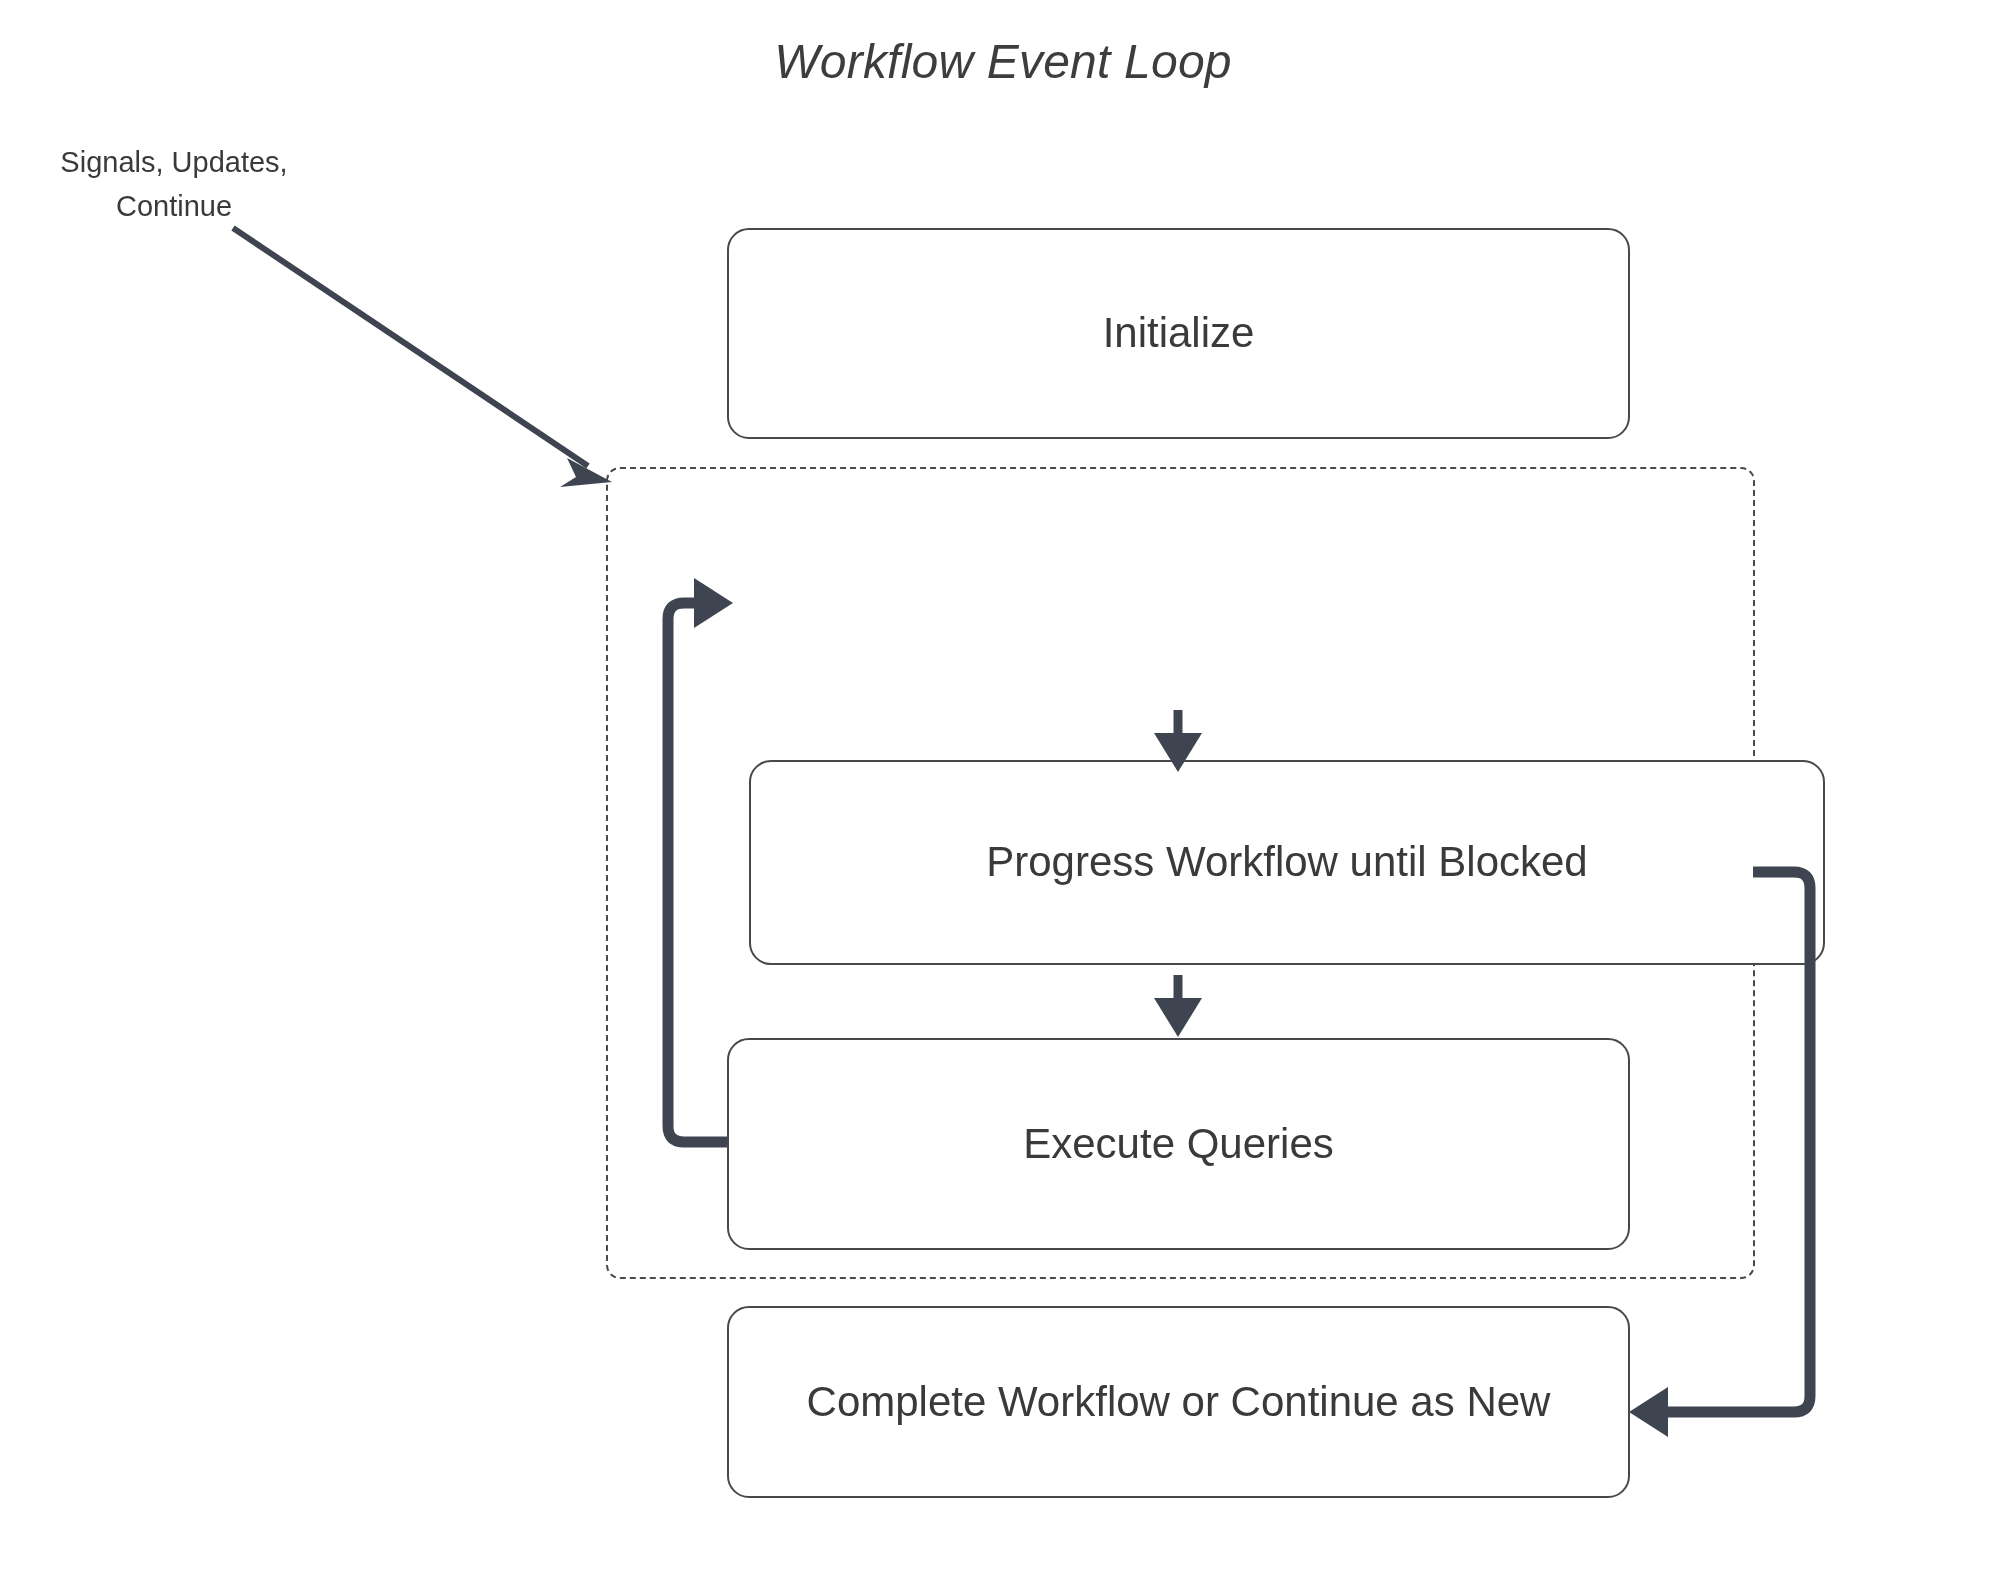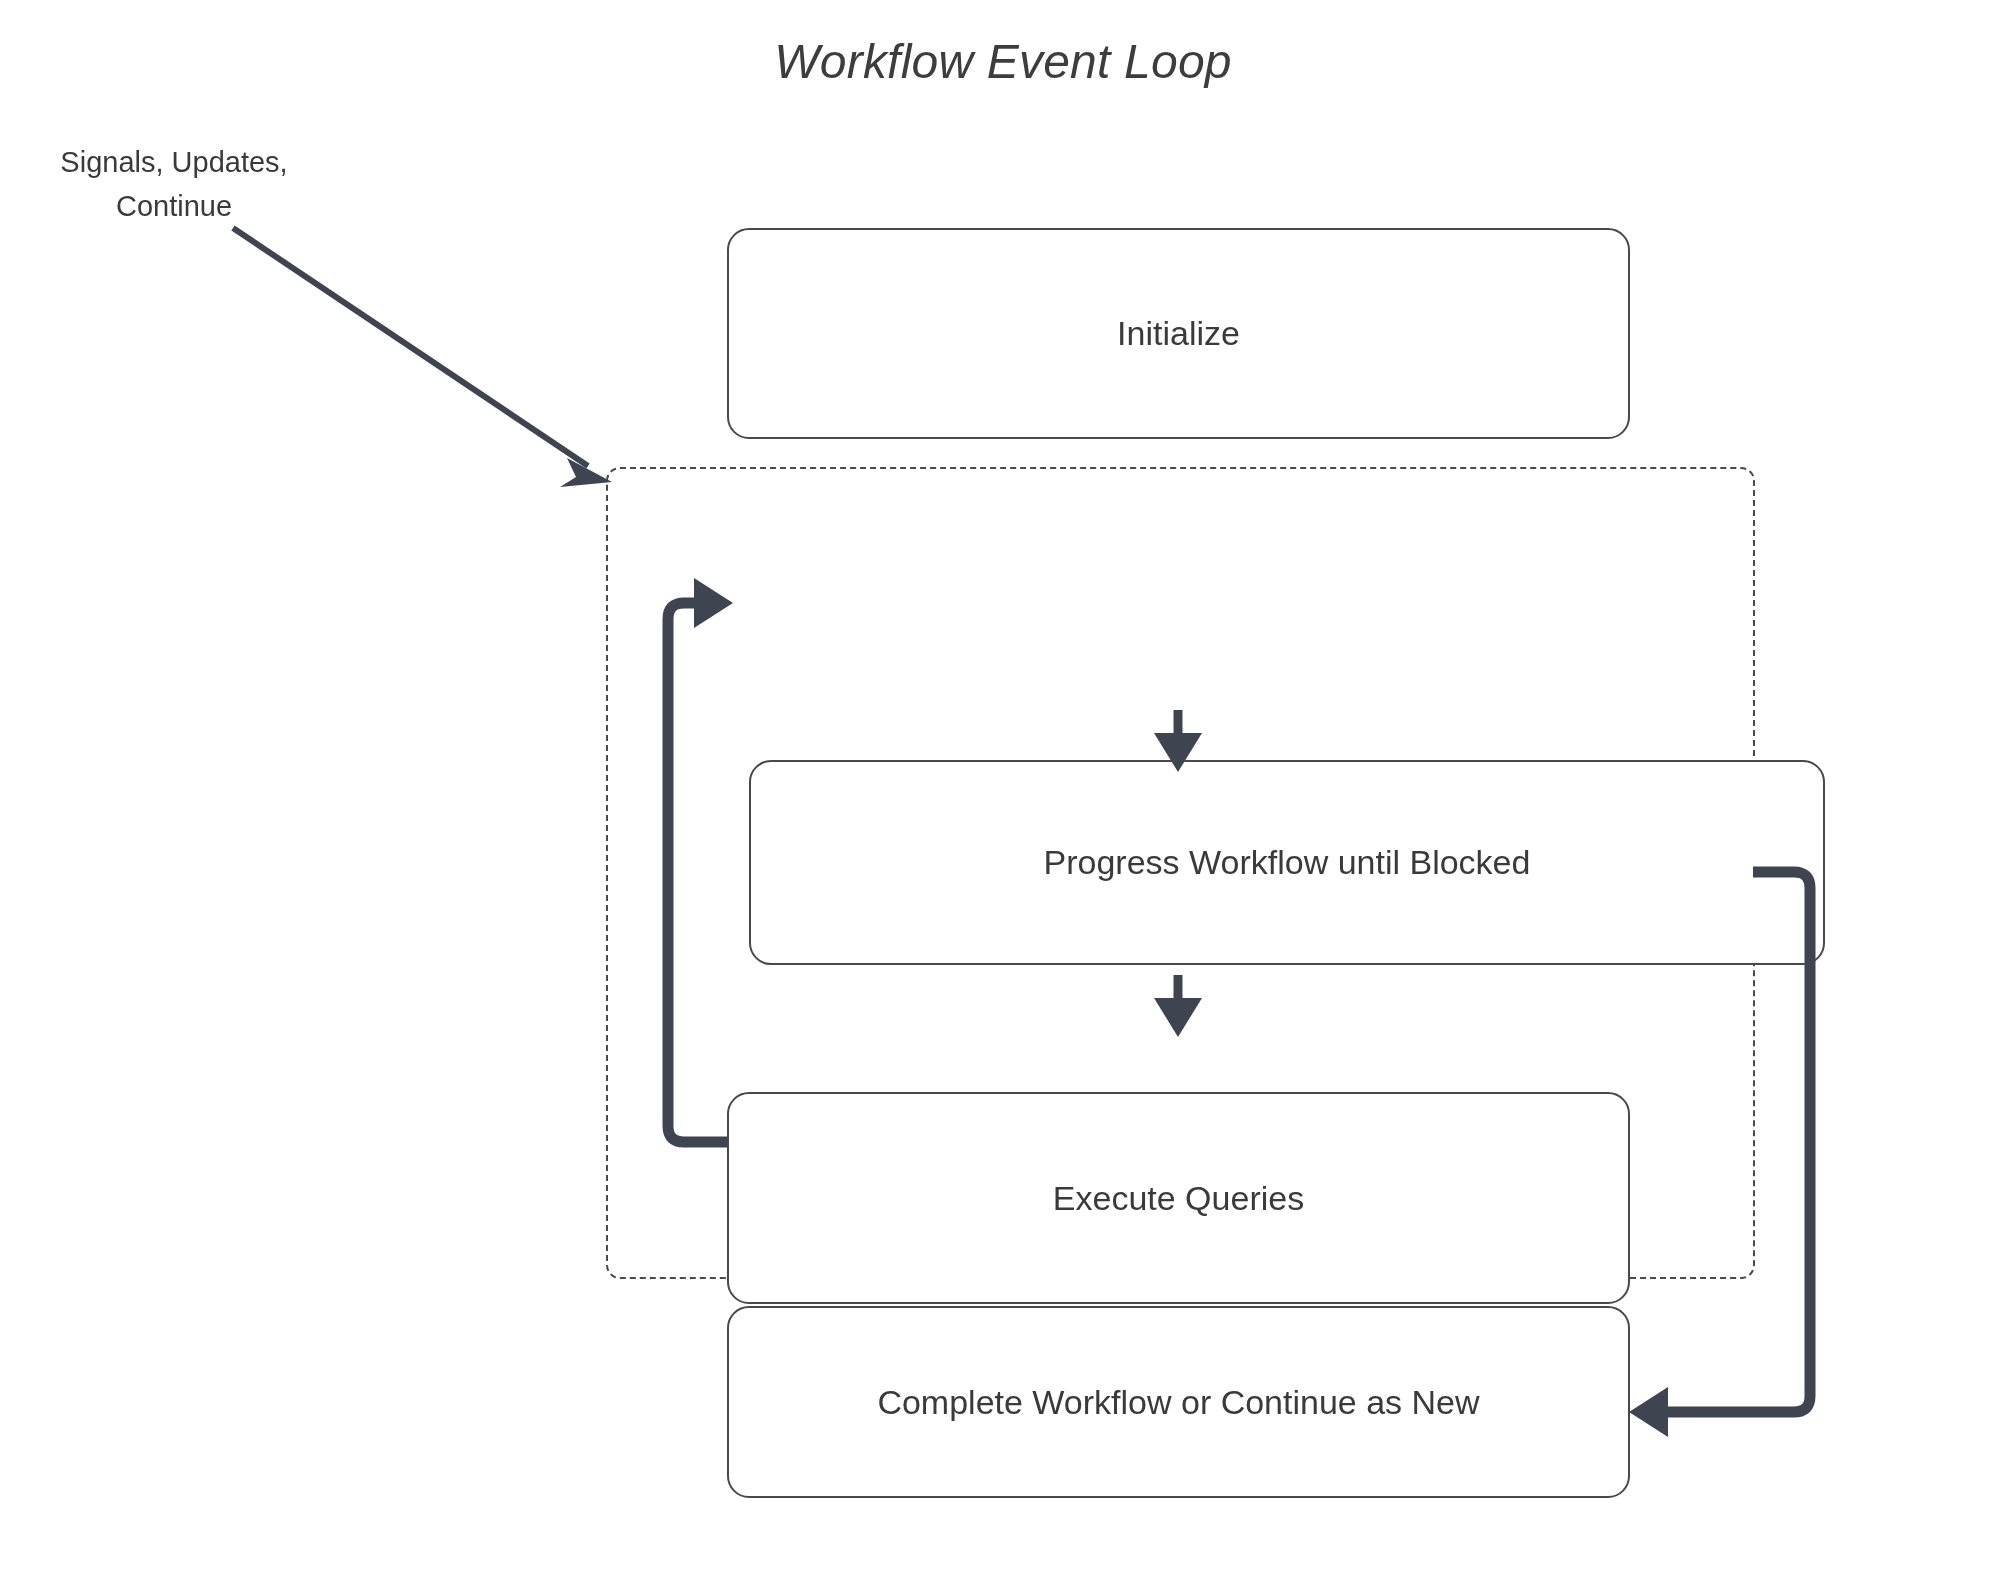--- a/index.html
+++ b/index.html
@@ -55,38 +55,38 @@
     position: absolute;
     box-sizing: border-box;
     background: #ffffff;
     border: 2px solid #494949;
     border-radius: 22px;
     display: flex;
     align-items: center;
     justify-content: center;
     text-align: left;
     color: #3a3a3a;
-    font-size: 34px;
+    font-size: 42px;
     line-height: 1.25;
     padding: 13px 26px;
   }
 
   .loop-group {
     position: absolute;
     box-sizing: border-box;
     border: 2px dashed #4a4a4a;
     border-radius: 14px;
     background: transparent;
   }
 
   
   #node-initialize       { left: 727px;  top: 228px;  width: 903px; height: 211px; }
   #node-progress-signals { left: 727px;  top: 505px;  width: 903px; height: 205px; }
   #node-progress-workflow{ left: 727px;  top: 760px;  width: 1076px; height: 205px; margin-left: 22px; }
-  #node-execute-queries  { left: 727px;  top: 1092px; width: 903px; height: 212px; }
+  #node-execute-queries  { left: 727px;  top: 1038px; width: 903px; height: 212px; }
   #node-complete         { left: 727px;  top: 1306px; width: 903px; height: 192px; }
   #loop-group            { left: 606px;  top: 467px;  width: 1149px; height: 812px; }
 </style>
 </head>
 <body>
 
 <div id="canvas">
 
   <div class="diagram-title">Workflow Event Loop</div>
 

